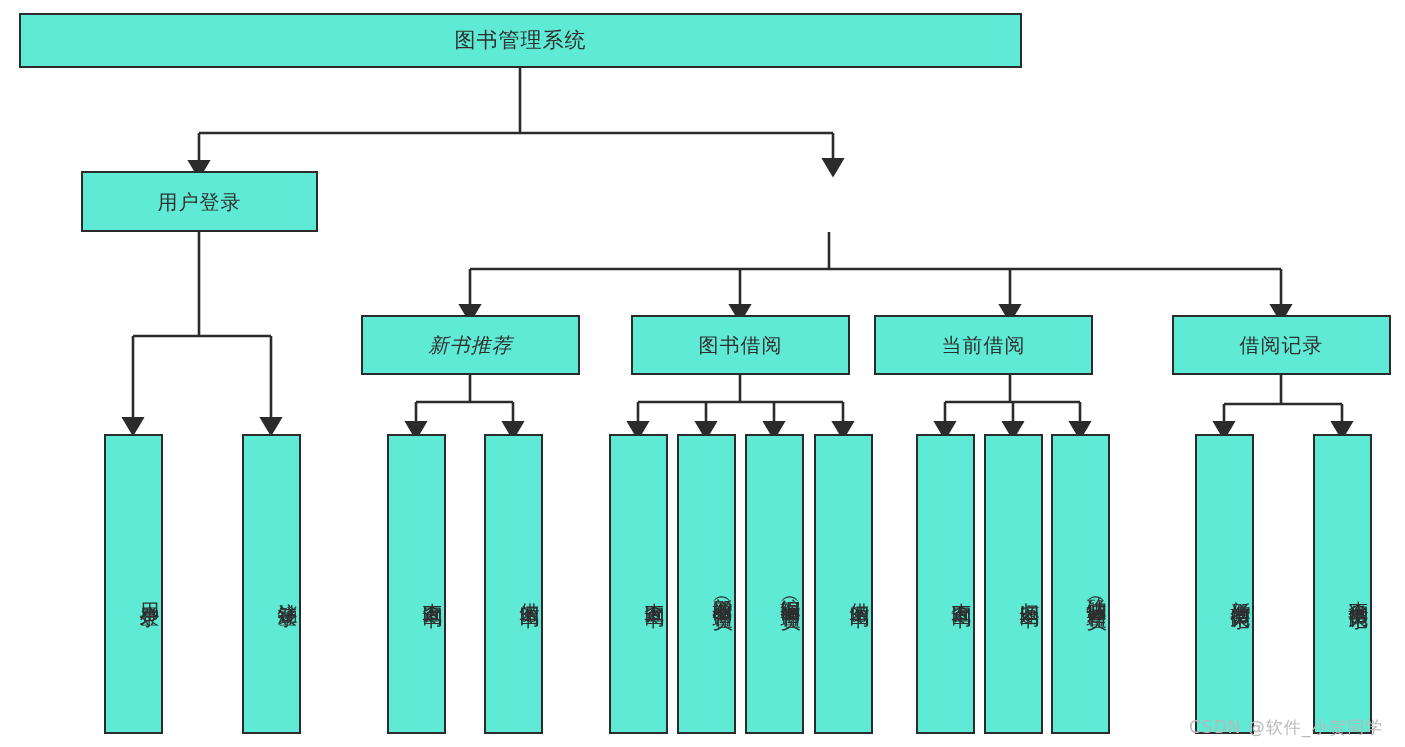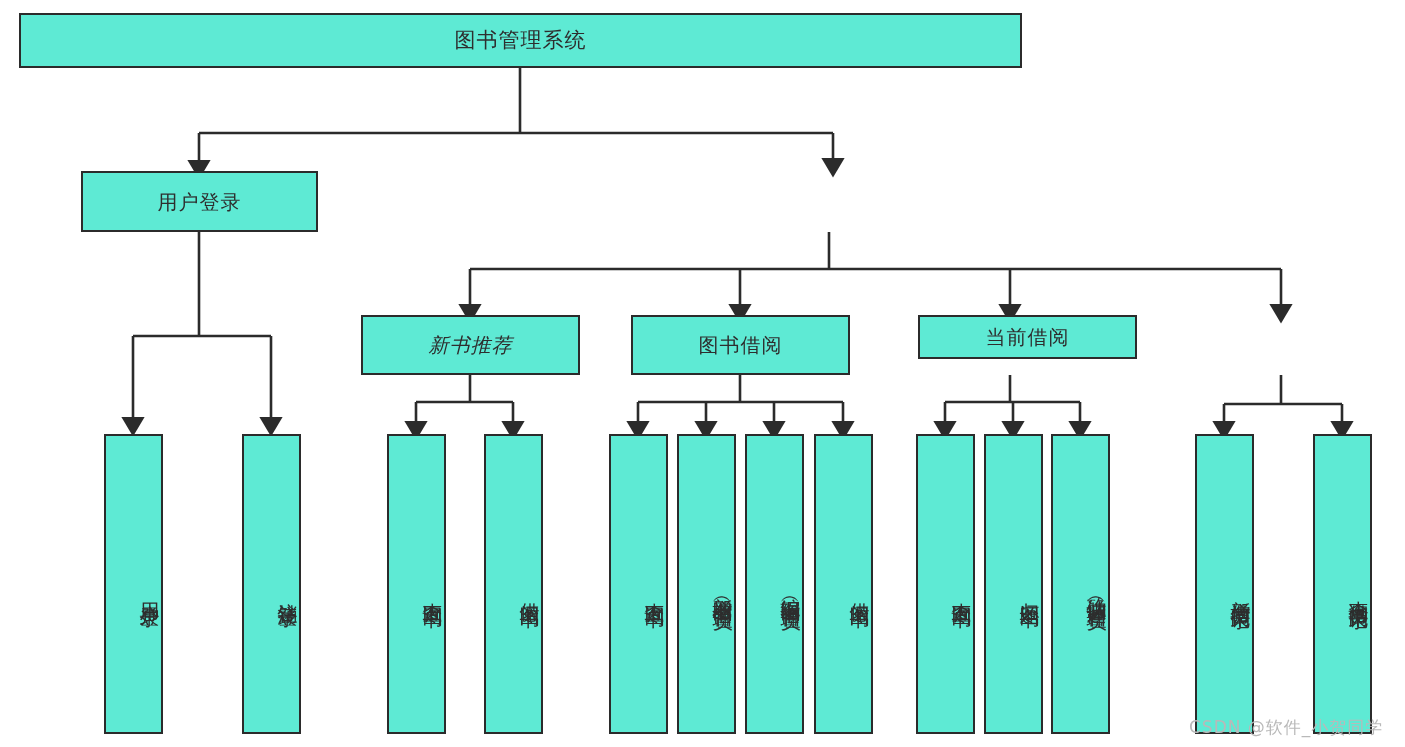--- a/index.html
+++ b/index.html
@@ -75,22 +75,23 @@
 
   <div class="node horiz" id="root-node" style="left:19px;top:13px;width:1003px;height:55px;">图书管理系统</div>
 
   <div class="node horiz" style="left:81px;top:171px;width:237px;height:61px;">用户登录</div>
 
 
   <div class="node horiz" style="left:361px;top:315px;width:219px;height:60px;font-style:italic;">新书推荐</div>
 
   <div class="node horiz" style="left:631px;top:315px;width:219px;height:60px;">图书借阅</div>
 
-  <div class="node horiz" style="left:918px;top:315px;width:219px;height:44px;">当前借阅</div>
+  <div class="node horiz" style="left:874px;top:315px;width:219px;height:60px;">当前借阅</div>
 
+  <div class="node horiz" style="left:1172px;top:315px;width:219px;height:60px;">借阅记录</div>
 
   <div class="node vert" style="left:104px;top:434px;width:59px;height:300px;">用户登录</div>
 
   <div class="node vert" style="left:242px;top:434px;width:59px;height:300px;">注销登录</div>
 
   <div class="node vert" style="left:387px;top:434px;width:59px;height:300px;">查询图书</div>
 
   <div class="node vert" style="left:484px;top:434px;width:59px;height:300px;">借阅图书</div>
 
   <div class="node vert" style="left:609px;top:434px;width:59px;height:300px;">查询图书</div>

